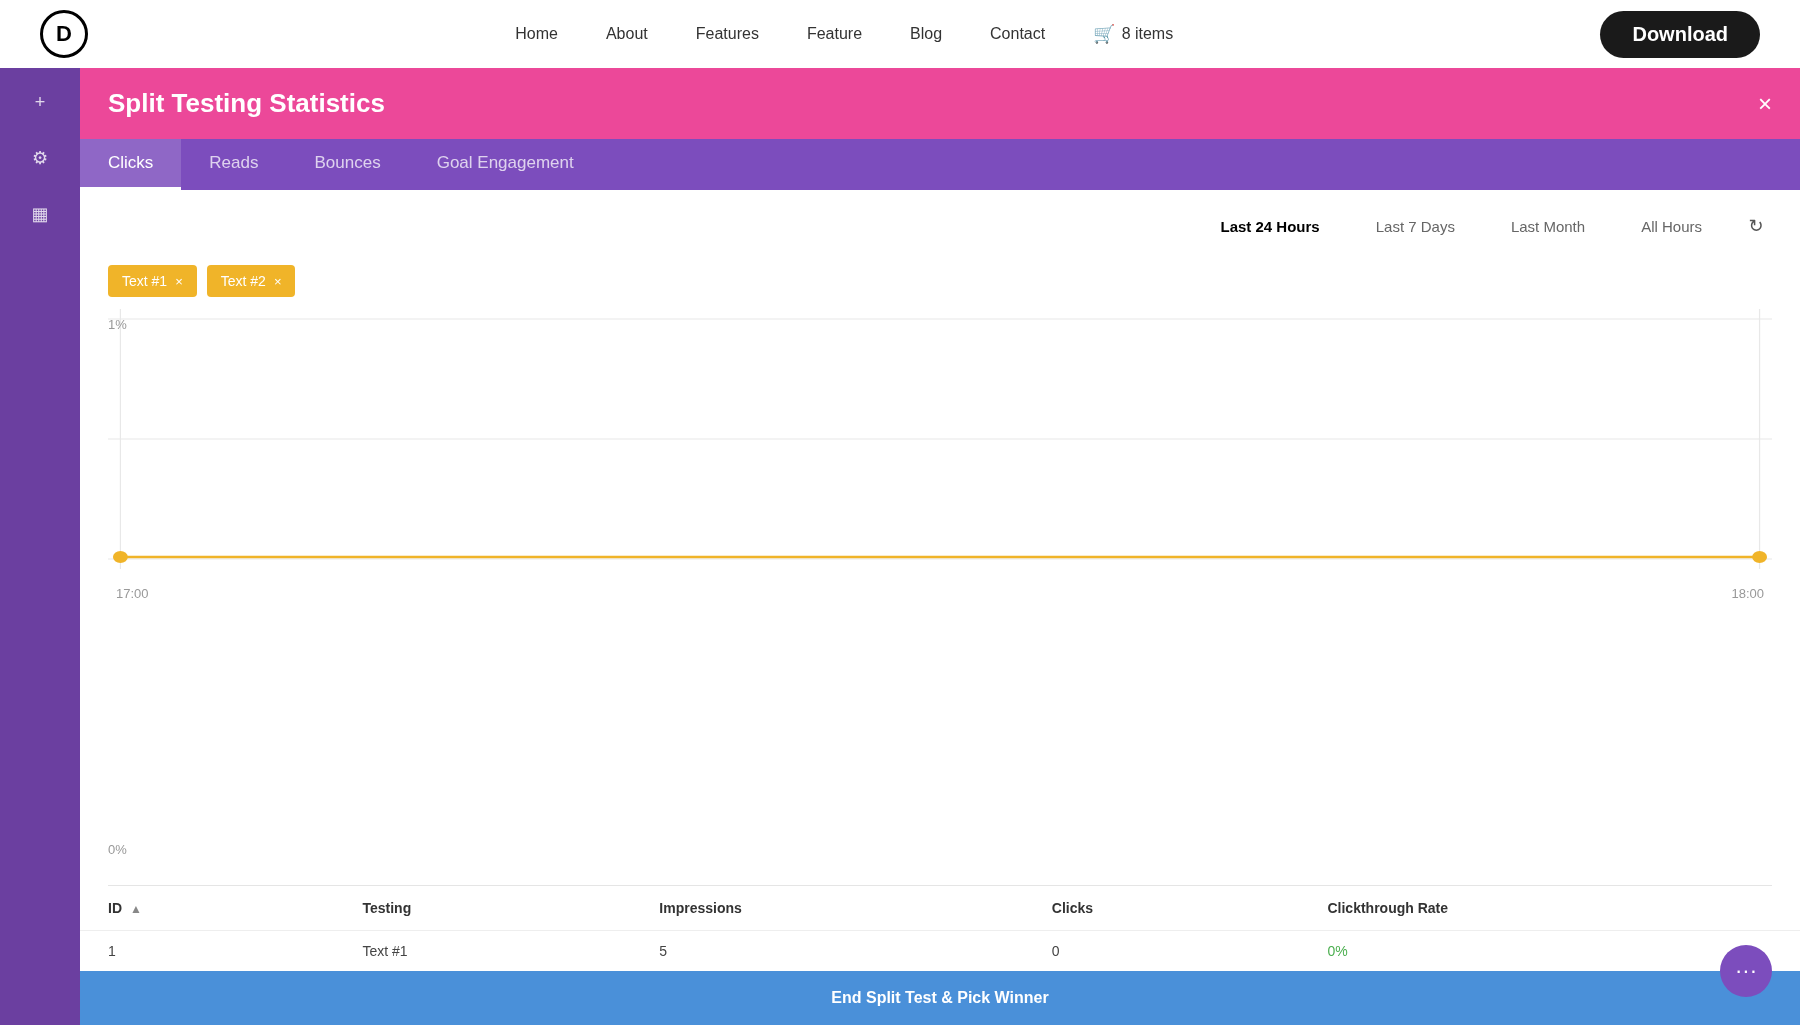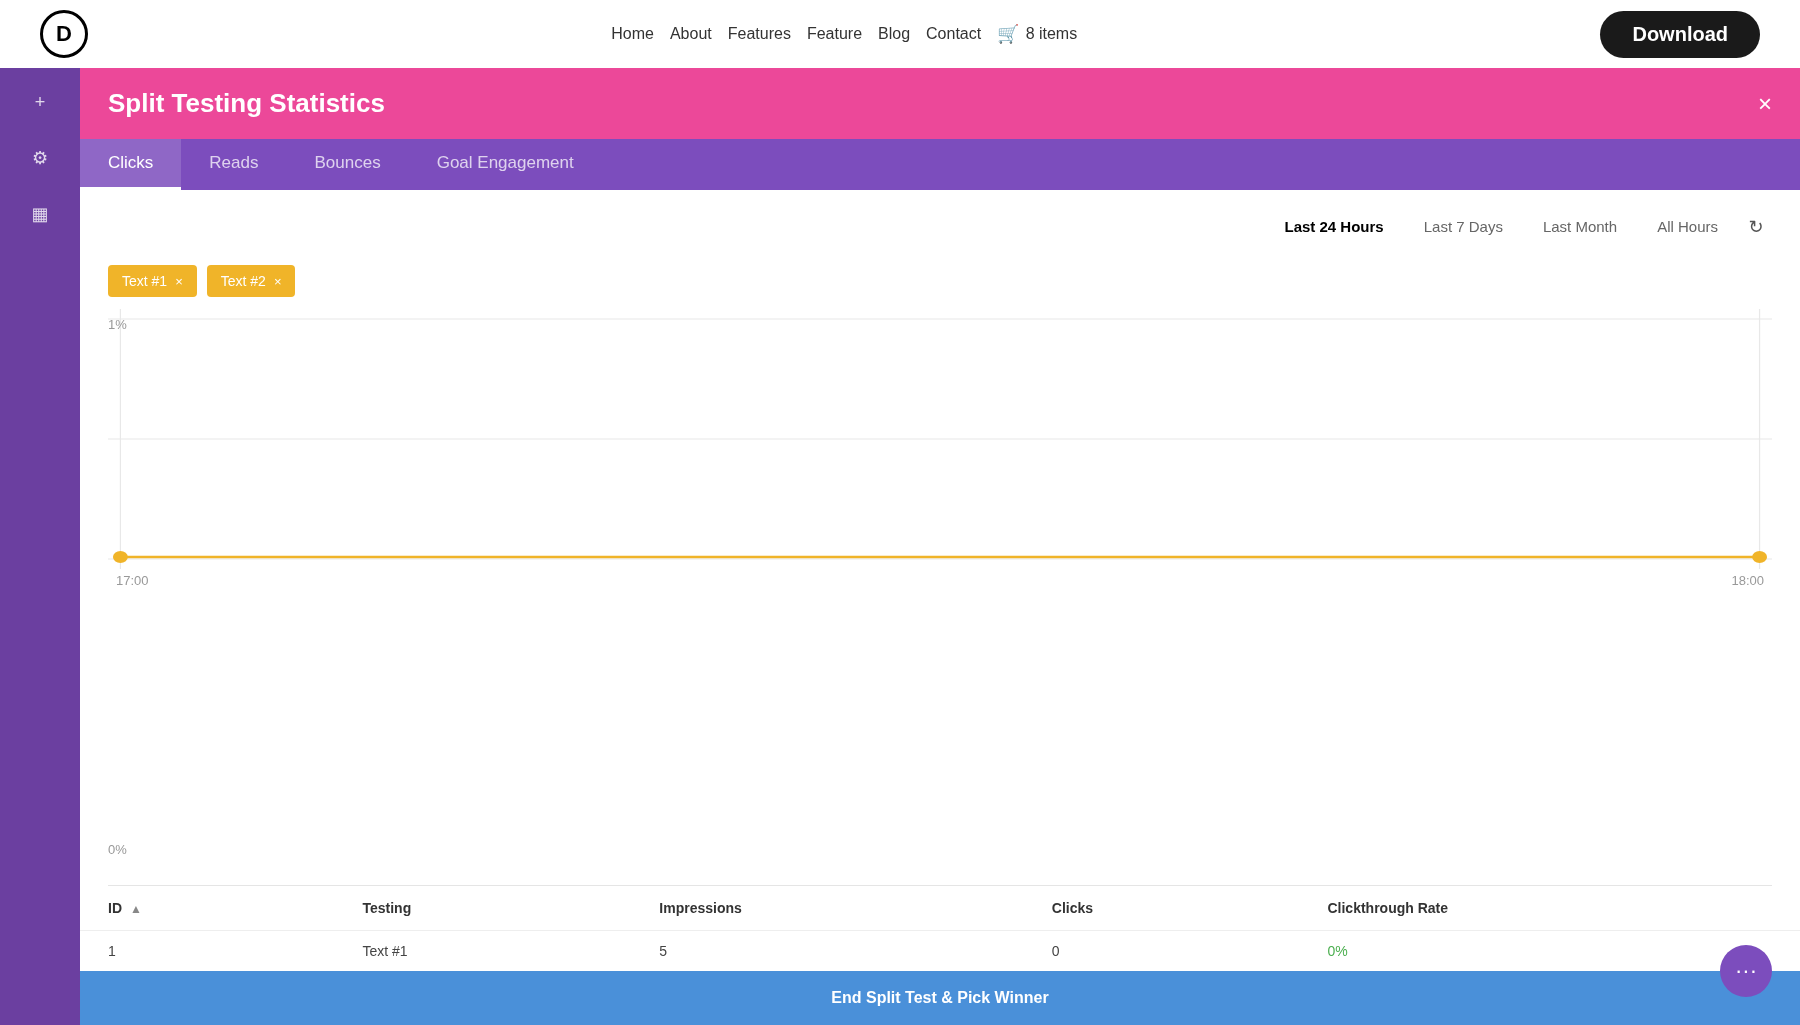--- a/index.html
+++ b/index.html
@@ -33,21 +33,21 @@
       border-radius: 50%;
       display: flex;
       align-items: center;
       justify-content: center;
       font-weight: bold;
       font-size: 22px;
     }
     .nav-links {
       display: flex;
       align-items: center;
-      gap: 16px;
+      gap: 48px;
       font-size: 16px;
       color: #333;
     }
     .nav-links span { cursor: pointer; }
     .nav-links .cart-area {
       display: flex;
       align-items: center;
       gap: 6px;
     }
     .cart-icon {
@@ -149,23 +149,23 @@
       background: #fff;
       display: flex;
       flex-direction: column;
       overflow: hidden;
     }
 
     
     .time-filter-row {
       display: flex;
       justify-content: flex-end;
-      align-items: center;
+      align-items: flex-start;
       padding: 20px 28px 10px;
-      gap: 4px;
+      gap: 20px;
     }
     .time-filter-btn {
       padding: 8px 18px;
       border: none;
       background: none;
       font-size: 15px;
       cursor: pointer;
       color: #666;
       border-radius: 4px;
     }
@@ -224,20 +224,21 @@
       width: 100%;
       height: 260px;
       display: block;
     }
     .chart-x-labels {
       display: flex;
       justify-content: space-between;
       padding: 4px 8px 0;
       font-size: 13px;
       color: #999;
+      margin-top: 13px;
     }
 
     
     .panel-divider {
       height: 1px;
       background: #e5e5e5;
       margin: 0 28px;
     }
 
     

